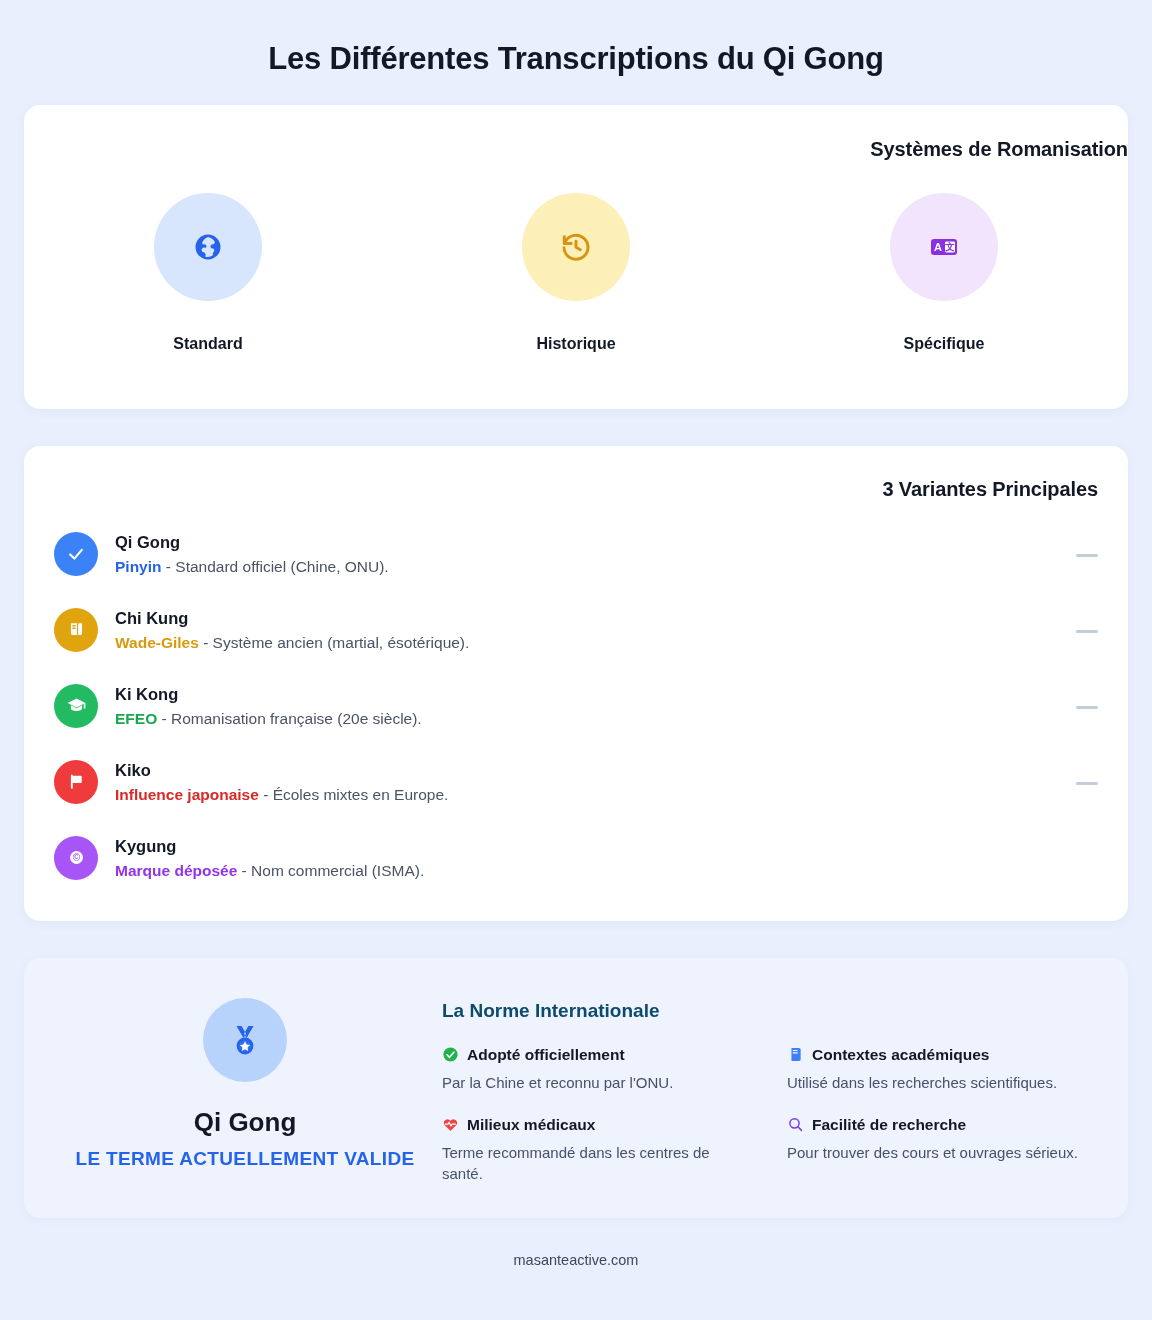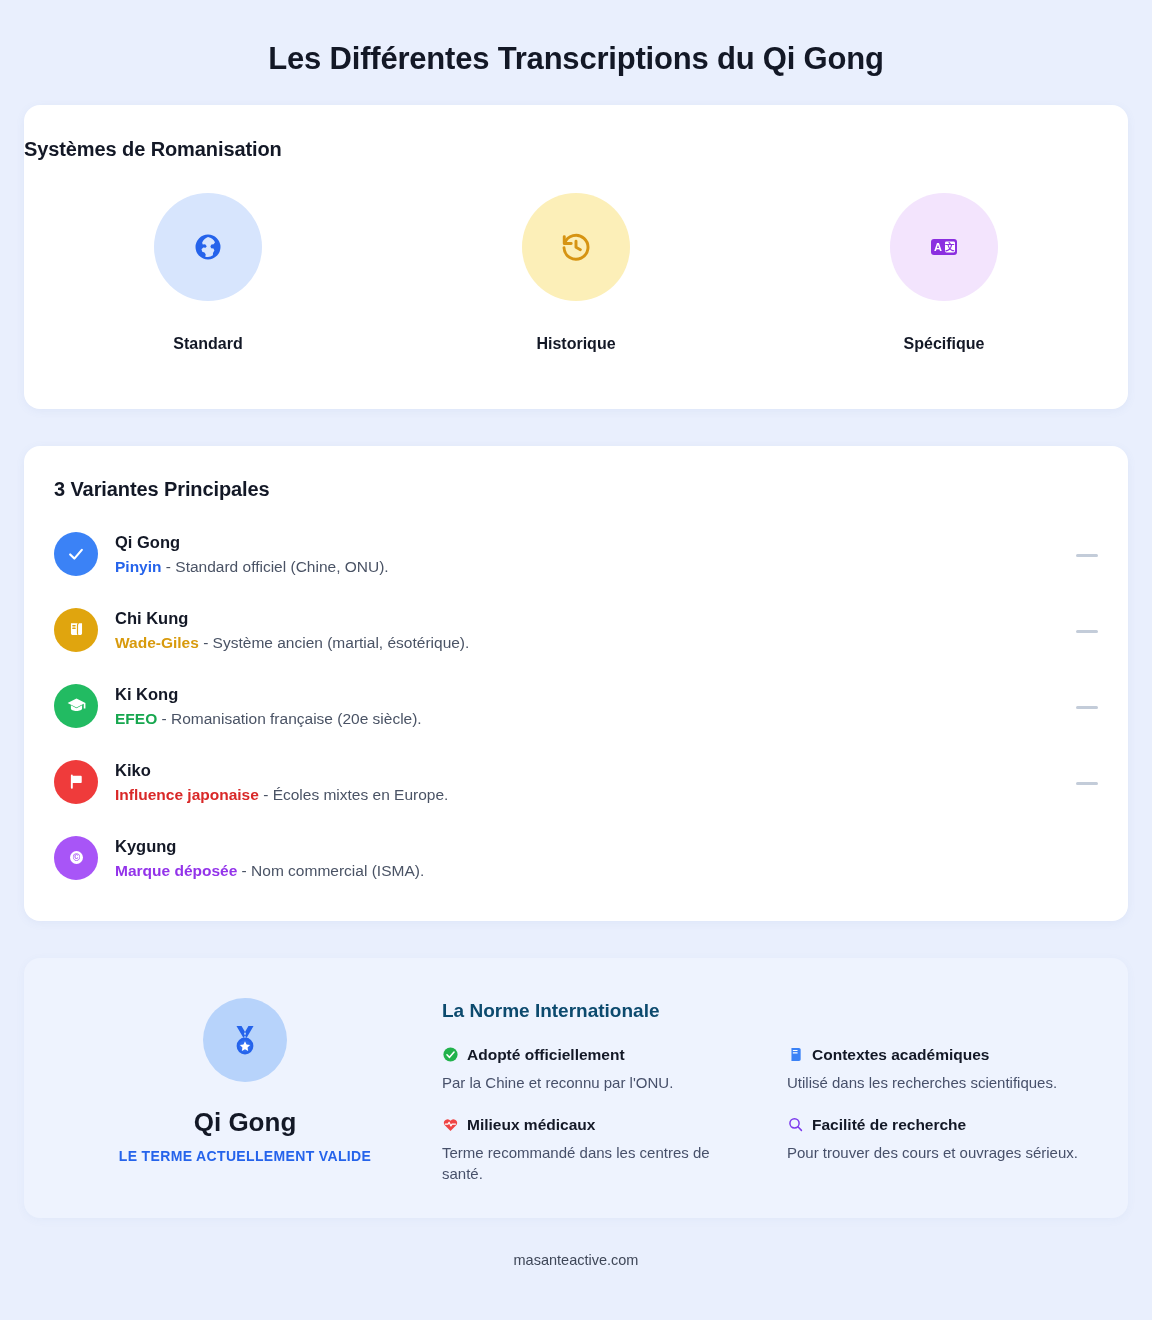--- a/index.html
+++ b/index.html
@@ -37,21 +37,21 @@
   }
 
   
   .card {
     background: #ffffff;
     border-radius: 16px;
     box-shadow: 0 2px 10px rgba(80, 110, 180, 0.07);
   }
 
   .card-title {
-    text-align: left;
+    text-align: right;
     font-size: 20px;
     font-weight: bold;
     color: #131826;
     letter-spacing: -0.1px;
   }
 
   
   .systems-card {
     height: 304px;
     padding-top: 33px;
@@ -179,21 +179,21 @@
 
   .standard-term {
     margin-top: 25px;
     font-size: 26px;
     font-weight: bold;
     color: #131826;
   }
 
   .standard-sub {
     margin-top: 10px;
-    font-size: 14px;
+    font-size: 19px;
     font-weight: bold;
     letter-spacing: 0.35px;
     color: #2563eb;
   }
 
   .standard-right {
     flex: 1;
     padding-left: 8px;
   }
 

